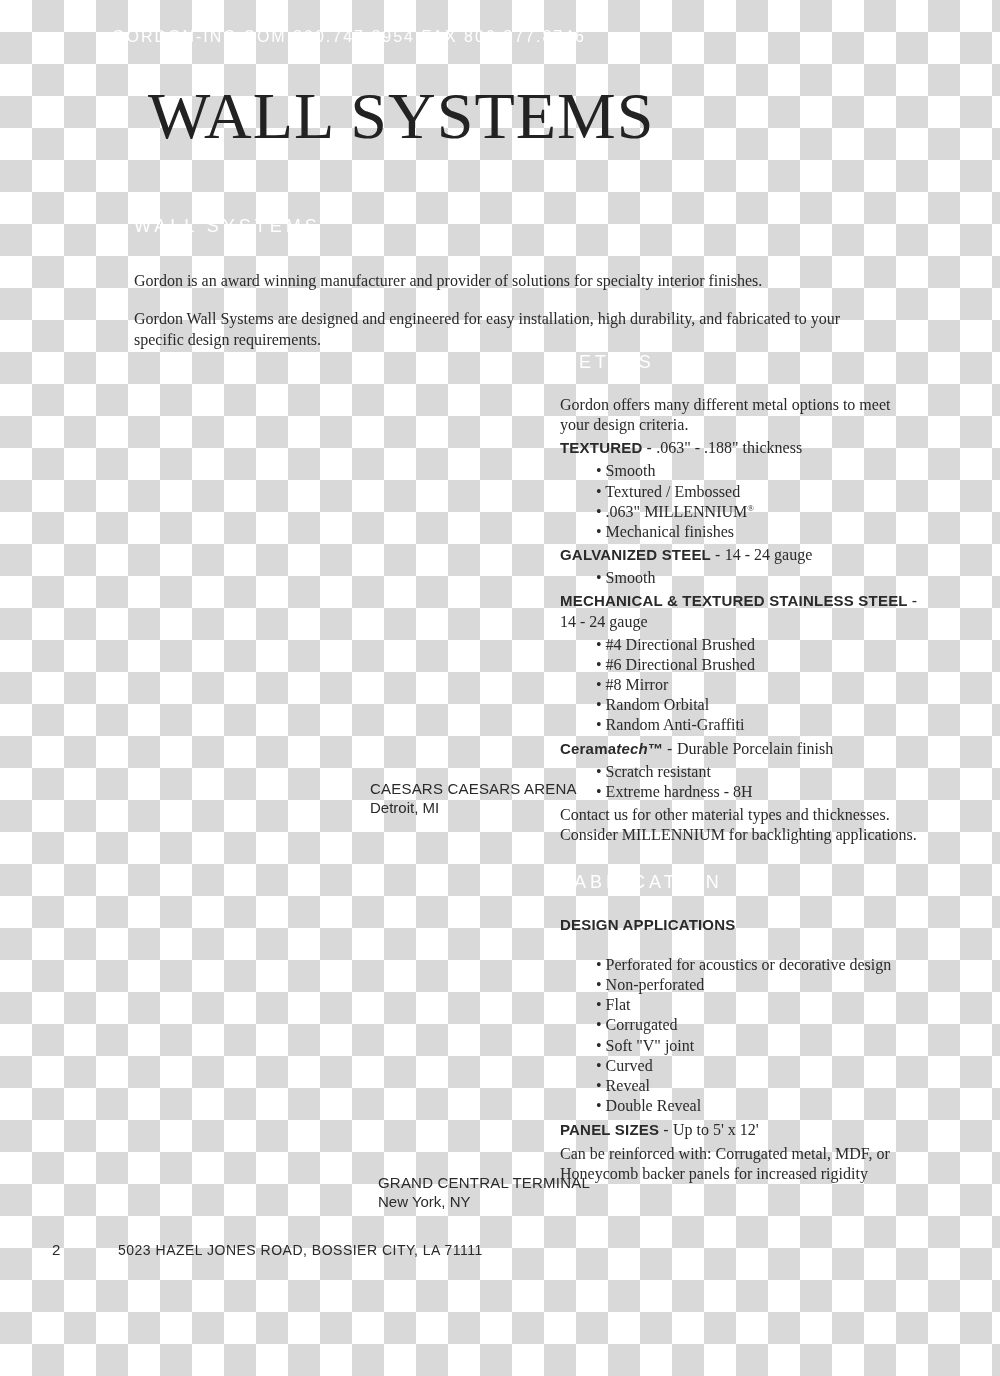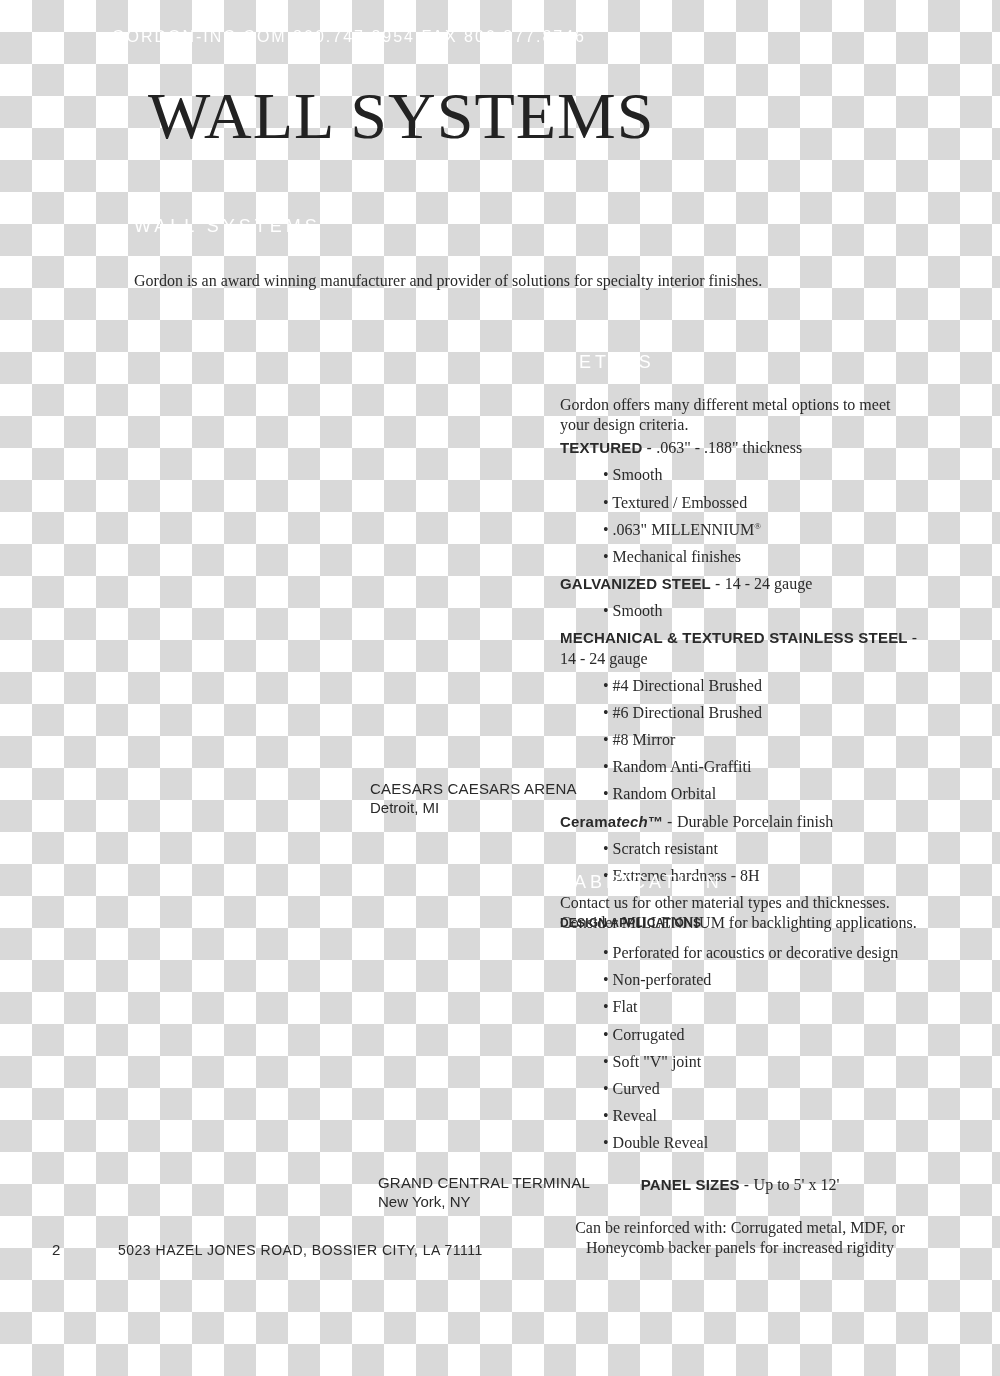--- a/index.html
+++ b/index.html
@@ -78,37 +78,37 @@
   }
   .dash { font-family: "Arial Narrow", Arial, sans-serif; }
   ul.bullets {
     list-style: none;
     padding-left: 36px;
     margin: 1px 0 3px 0;
   }
   ul.bullets li::before {
     content: "• ";
   }
-  ul.bullets li { margin: 7px; }
+  ul.bullets li { margin: 0; }
   sup.reg { font-size: 9px; vertical-align: super; }
 
   .fab-col {
     position: absolute;
     left: 560px; top: 916px; width: 360px;
     line-height: 1.26;
   }
   .fab-col .subhead-block {
     font-family: "Arial Narrow", Arial, sans-serif;
     font-stretch: condensed;
     font-weight: 700;
     letter-spacing: 0.2px;
-    font-size: 12px;
-    margin-bottom: 12px;
-  }
-  .fab-col p { margin-top: 22px; text-align: center; }
+    font-size: 15px;
+    margin-bottom: 20px;
+  }
+  .fab-col p { margin-top: 4px; }
   .italic { font-style: italic; }
 
   .caption {
     position: absolute;
     font-family: "Arial Narrow", Arial, sans-serif;
     font-stretch: condensed;
     font-size: 15px;
     color: #2a2a2a;
     line-height: 1.25;
   }
@@ -140,20 +140,21 @@
 <div class="page">
 
   <div class="top-bar">GORDON-INC.COM   800.747.8954   FAX 800.877.8746</div>
 
   <div class="title">WALL SYSTEMS</div>
 
   <div class="section-label label-wall">WALL SYSTEMS</div>
 
   <div class="intro">
     <p>Gordon is an award winning manufacturer and provider of solutions for specialty interior finishes.</p>
+    <p>Gordon Wall Systems are designed and engineered for easy installation, high durability, and fabricated to your specific design requirements.</p>
   </div>
 
   <div class="section-label label-metals">METALS</div>
 
   <div class="right-col">
     <p>Gordon offers many different metal options to meet your design criteria.</p>
 
     <p>
       <span class="subhead">TEXTURED</span>
       <span class="dash"> - </span>
@@ -177,22 +178,22 @@
 
     <p>
       <span class="subhead">MECHANICAL &amp; TEXTURED STAINLESS STEEL</span>
       <span class="dash"> - </span>
       <span>14 - 24 gauge</span>
     </p>
     <ul class="bullets">
       <li>#4 Directional Brushed</li>
       <li>#6 Directional Brushed</li>
       <li>#8 Mirror</li>
+      <li>Random Orbital</li>
       <li>Random Anti-Graffiti</li>
-      <li>Random Orbital</li>
     </ul>
 
     <p>
       <span class="subhead">Cerama</span><span class="subhead italic">tech</span><span class="subhead">™</span>
       <span class="dash"> - </span>
       <span>Durable Porcelain finish</span>
     </p>
     <ul class="bullets">
       <li>Scratch resistant</li>
       <li>Extreme hardness - 8H</li>

